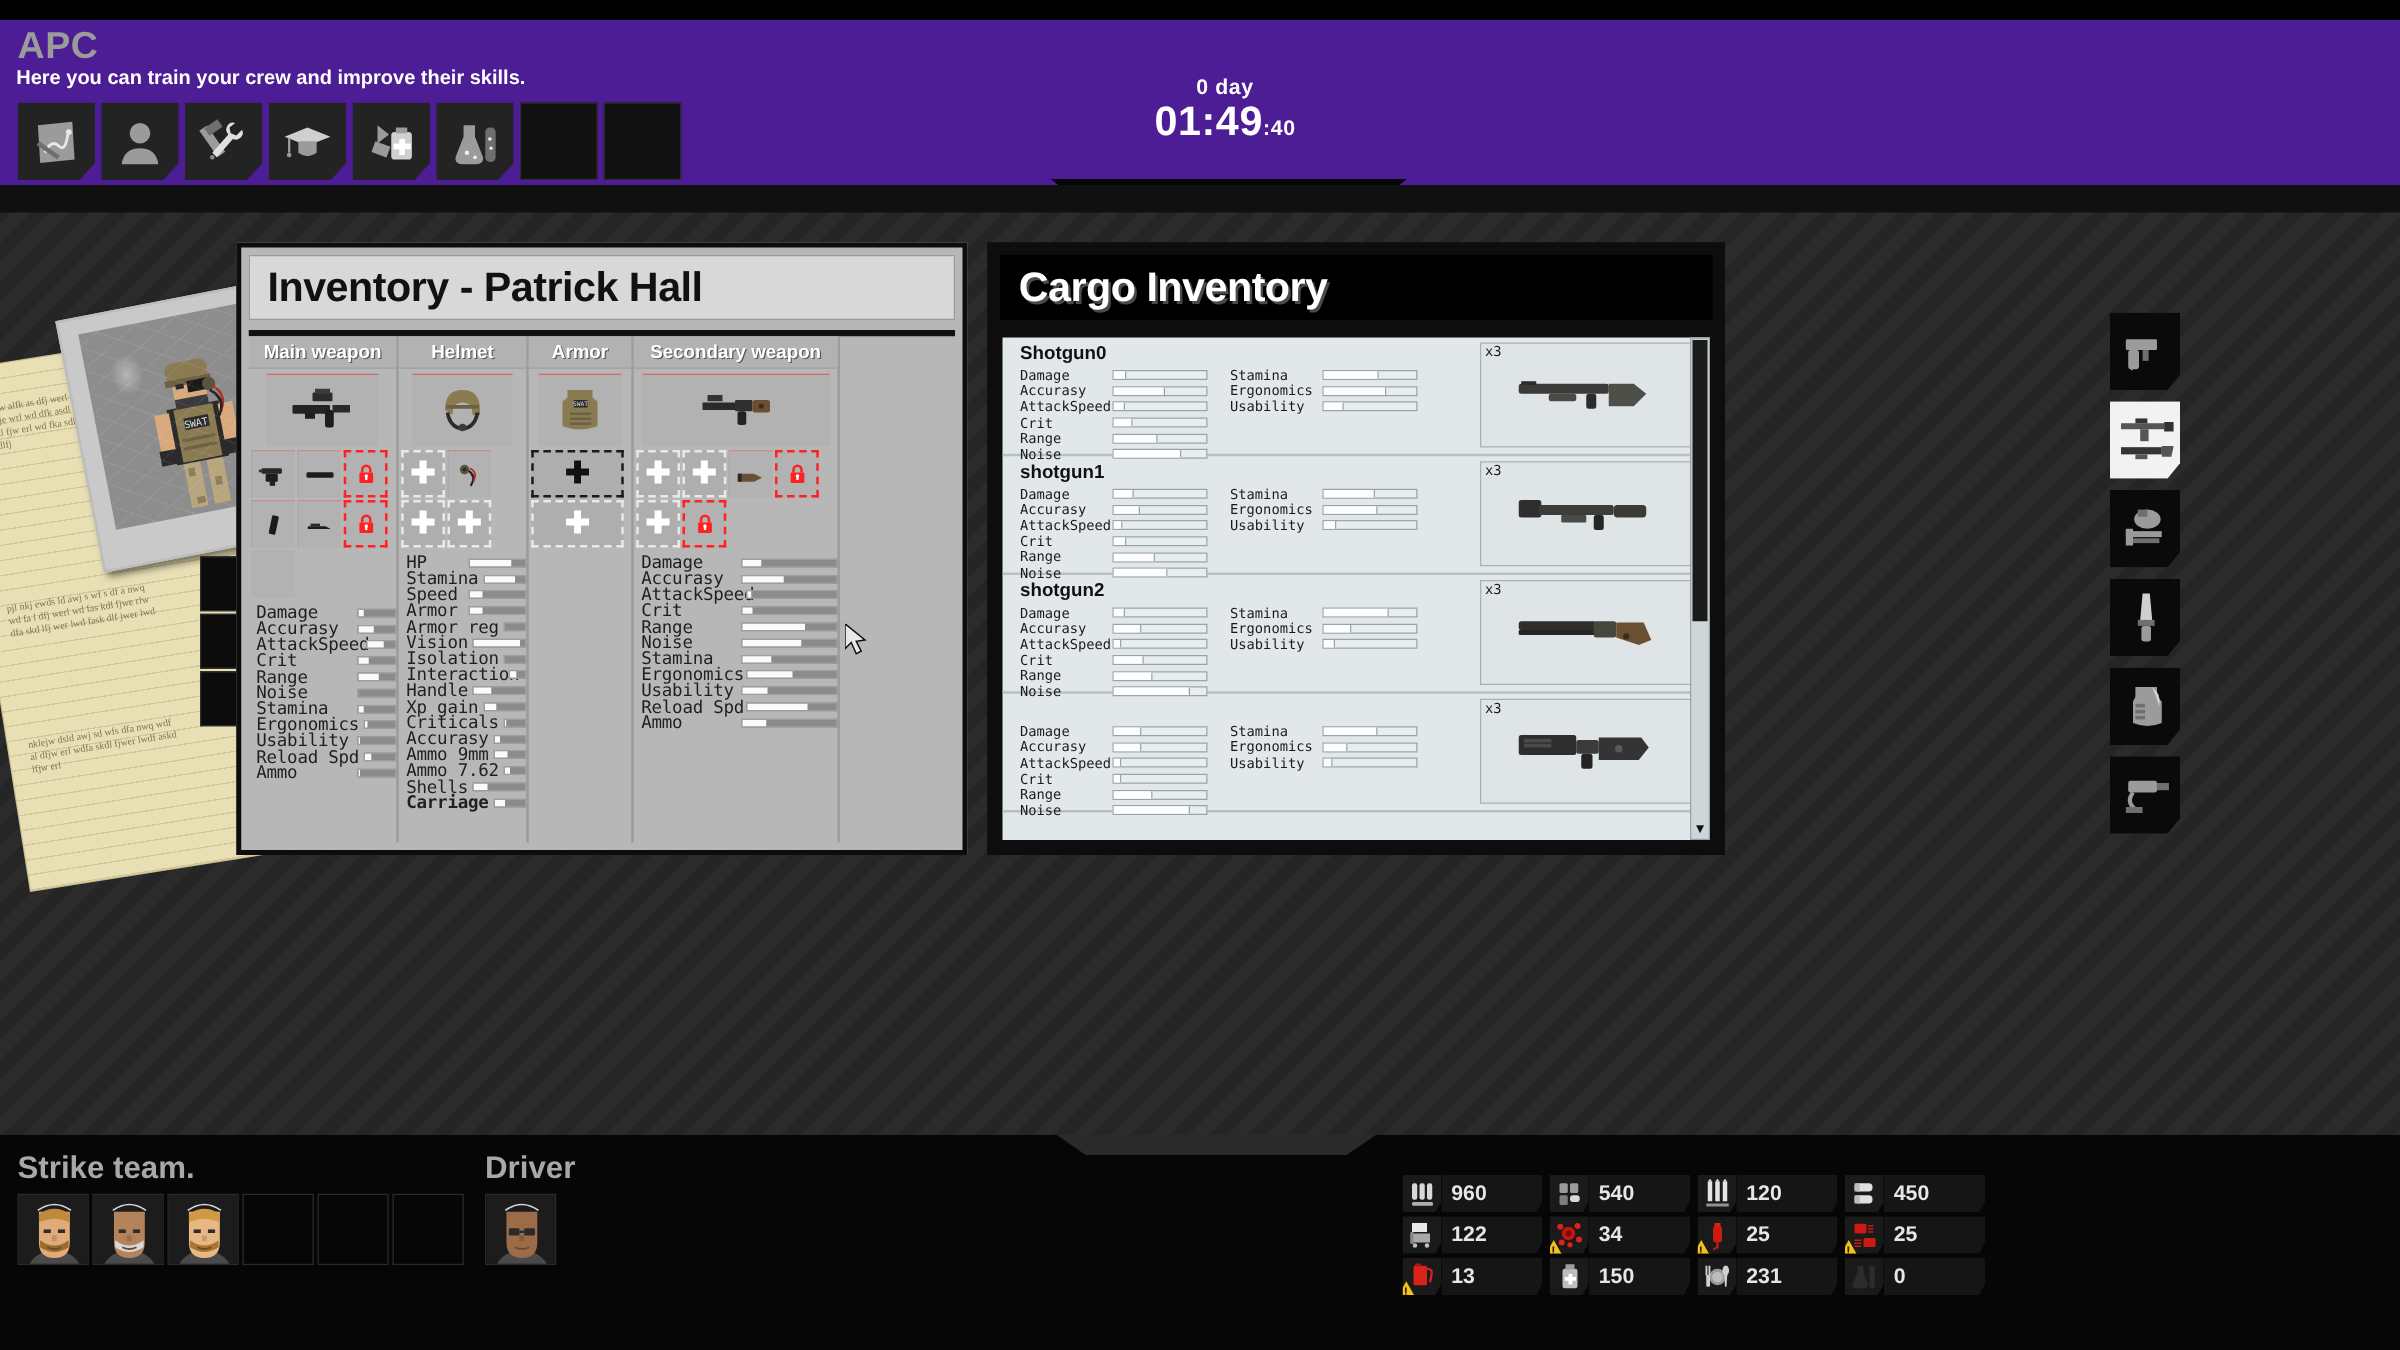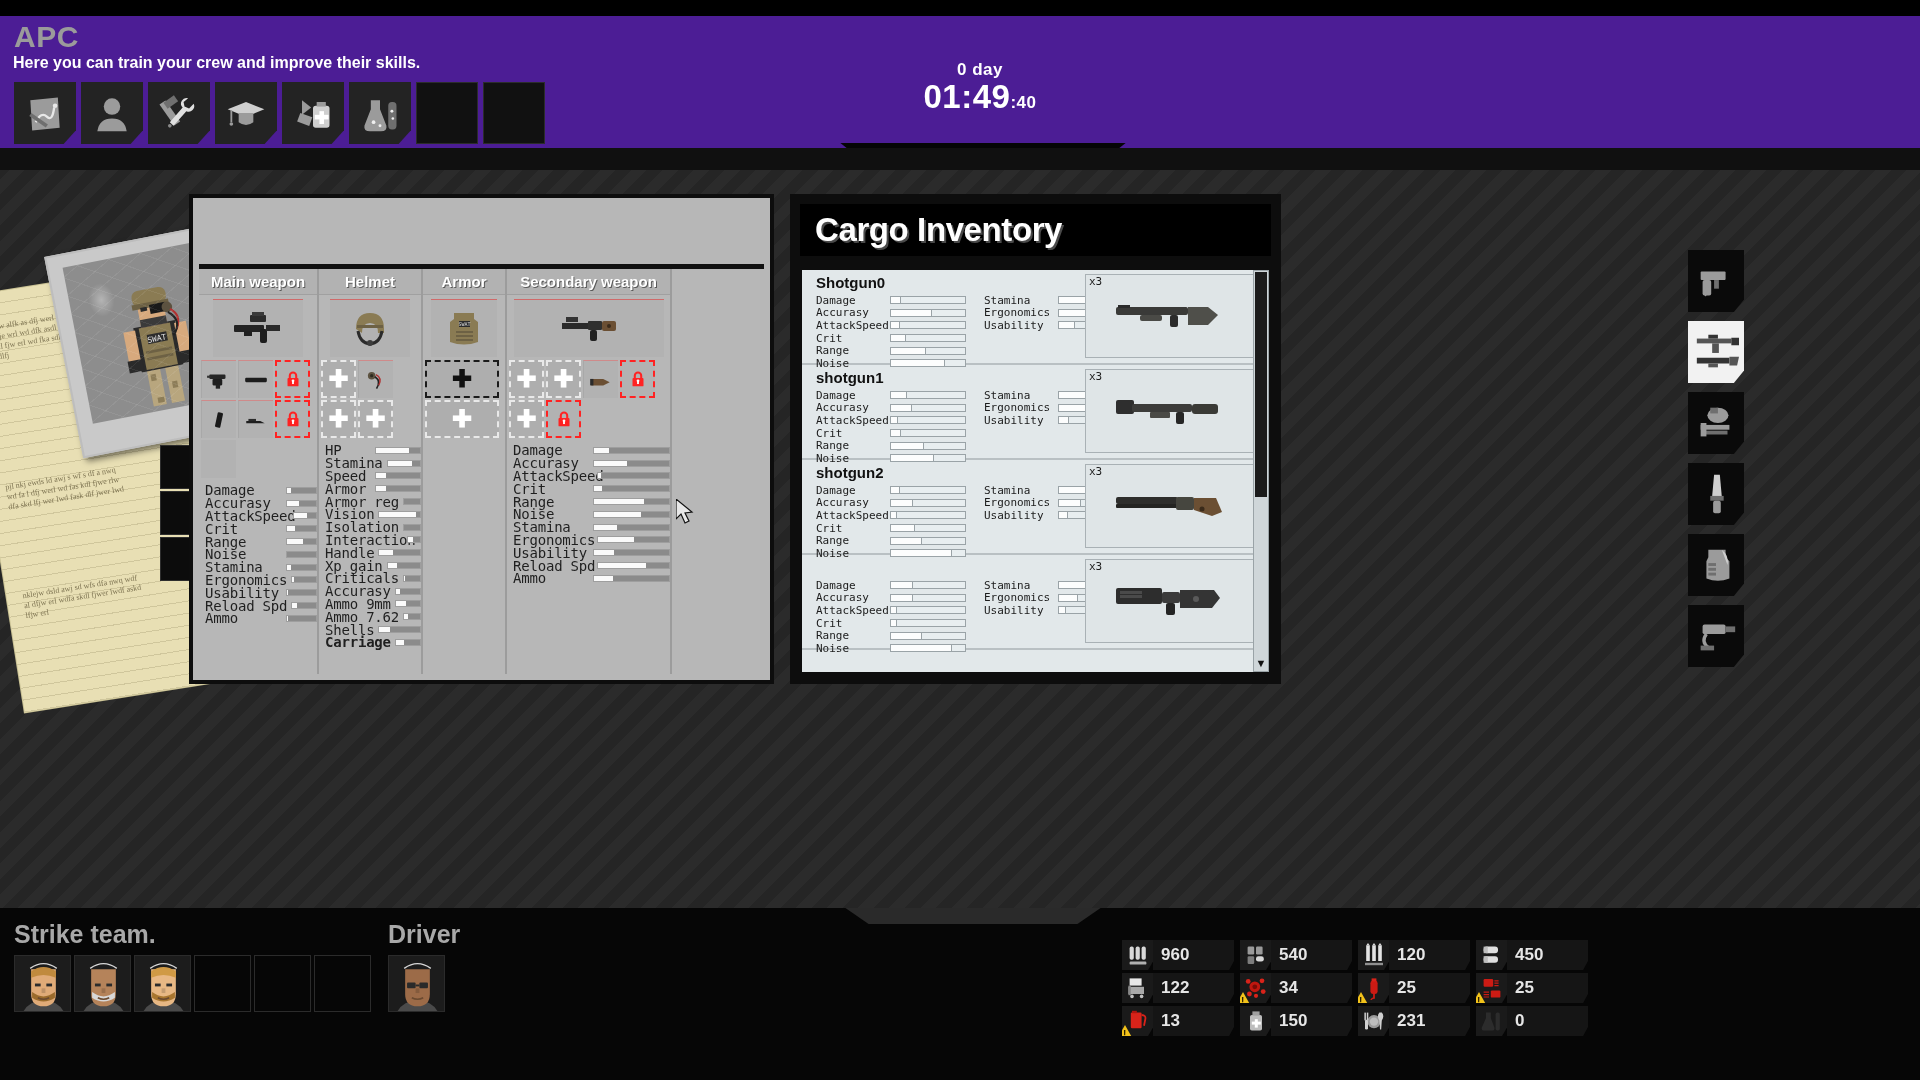--- a/index.html
+++ b/index.html
@@ -89,21 +89,21 @@
   .mslot.blank { border:none; background:#b2b2b2; }
 
   .statlist { padding:6px 0 0 6px; }
   .statrow { display:flex; align-items:center; height:12.8px; }
   .statrow .lbl { font-family:"DejaVu Sans Mono", monospace; font-size:14px; color:#1f1f1f;
                   white-space:nowrap; letter-spacing:-0.2px; }
   .bar { height:7px; background:#8b8b8b; border:1px solid #9e9e9e; position:relative; margin-left:4px; }
   .bar i { position:absolute; left:0; top:0; bottom:0; background:#fafafa; display:block; }
 
   
-  #cargo { left:790px; top:194px; width:491px; height:490px; background:#0d0d0d; border-color:#0d0d0d; }
+  #cargo { left:790px; top:194px; width:590px; height:490px; background:#0d0d0d; border-color:#0d0d0d; }
   .cargo-body { position:absolute; left:8px; top:72px; right:8px; bottom:8px; background:#e2e8ea;
                 overflow:hidden; }
   .citem { position:relative; height:95px; border-bottom:2px solid #b9c0c3; padding:4px 0 0 14px; }
   .citem h4 { font-size:15px; color:#111; font-weight:bold; margin-bottom:1px; }
   .c-stats { position:absolute; left:14px; top:24px; }
   .c-stats2 { position:absolute; left:182px; top:24px; }
   .crow { display:flex; align-items:center; height:12.6px; }
   .crow .lbl { font-family:"DejaVu Sans Mono", monospace; font-size:11px; color:#1b1b1b; width:74px; }
   .cbar { width:76px; height:8px; background:#e8eef0; border:1px solid #9aa3a7; position:relative; }
   .cbar i { position:absolute; left:0; top:0; bottom:0; background:#fcfdfd; border-right:1px solid #9aa3a7; }
@@ -278,20 +278,23 @@
     </div>
   </div>
 
   <div class="mini-slots">
     <div></div>
     <div></div>
     <div></div>
   </div>
 
   <div class="panel" id="inv">
+    <div class="panel-head">
+      <div class="t">Inventory - Patrick Hall</div>
+    </div>
     <div class="inv-body" id="inv-body">
         <div class="col" style="width: 120px;">
           <div class="col-title">Main weapon</div>
           <div class="big-slot" style="width: 90px; height: 58px;">
             <div><svg style="width:76px;height:48px" viewBox="0 0 56 48">
                 <rect x="4" y="22" width="30" height="7" rx="1" fill="#232323"></rect>
                 <rect x="20" y="12" width="16" height="7" rx="1" fill="#2c2c2c"></rect>
                 <rect x="22" y="9" width="12" height="4" fill="#3a3a3a"></rect>
                 <rect x="30" y="26" width="7" height="14" rx="2" fill="#1d1d1d"></rect>
                 <rect x="36" y="22" width="14" height="6" fill="#2a2a2a"></rect>

